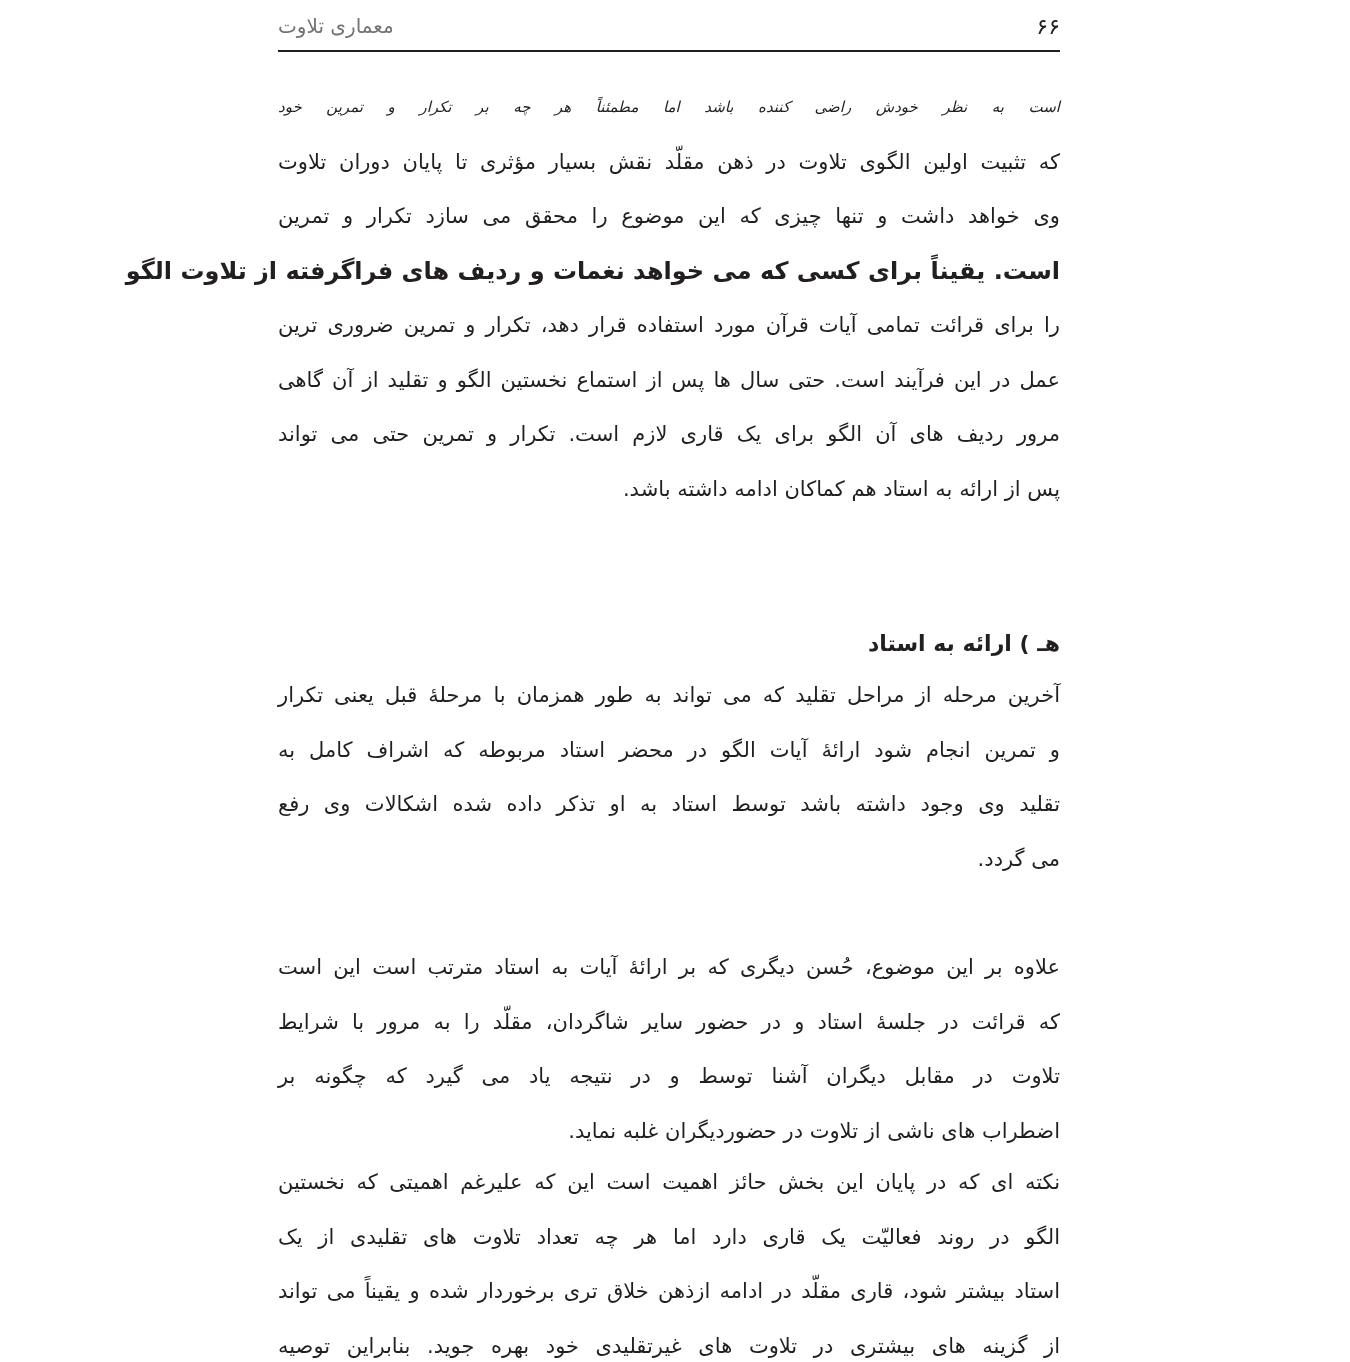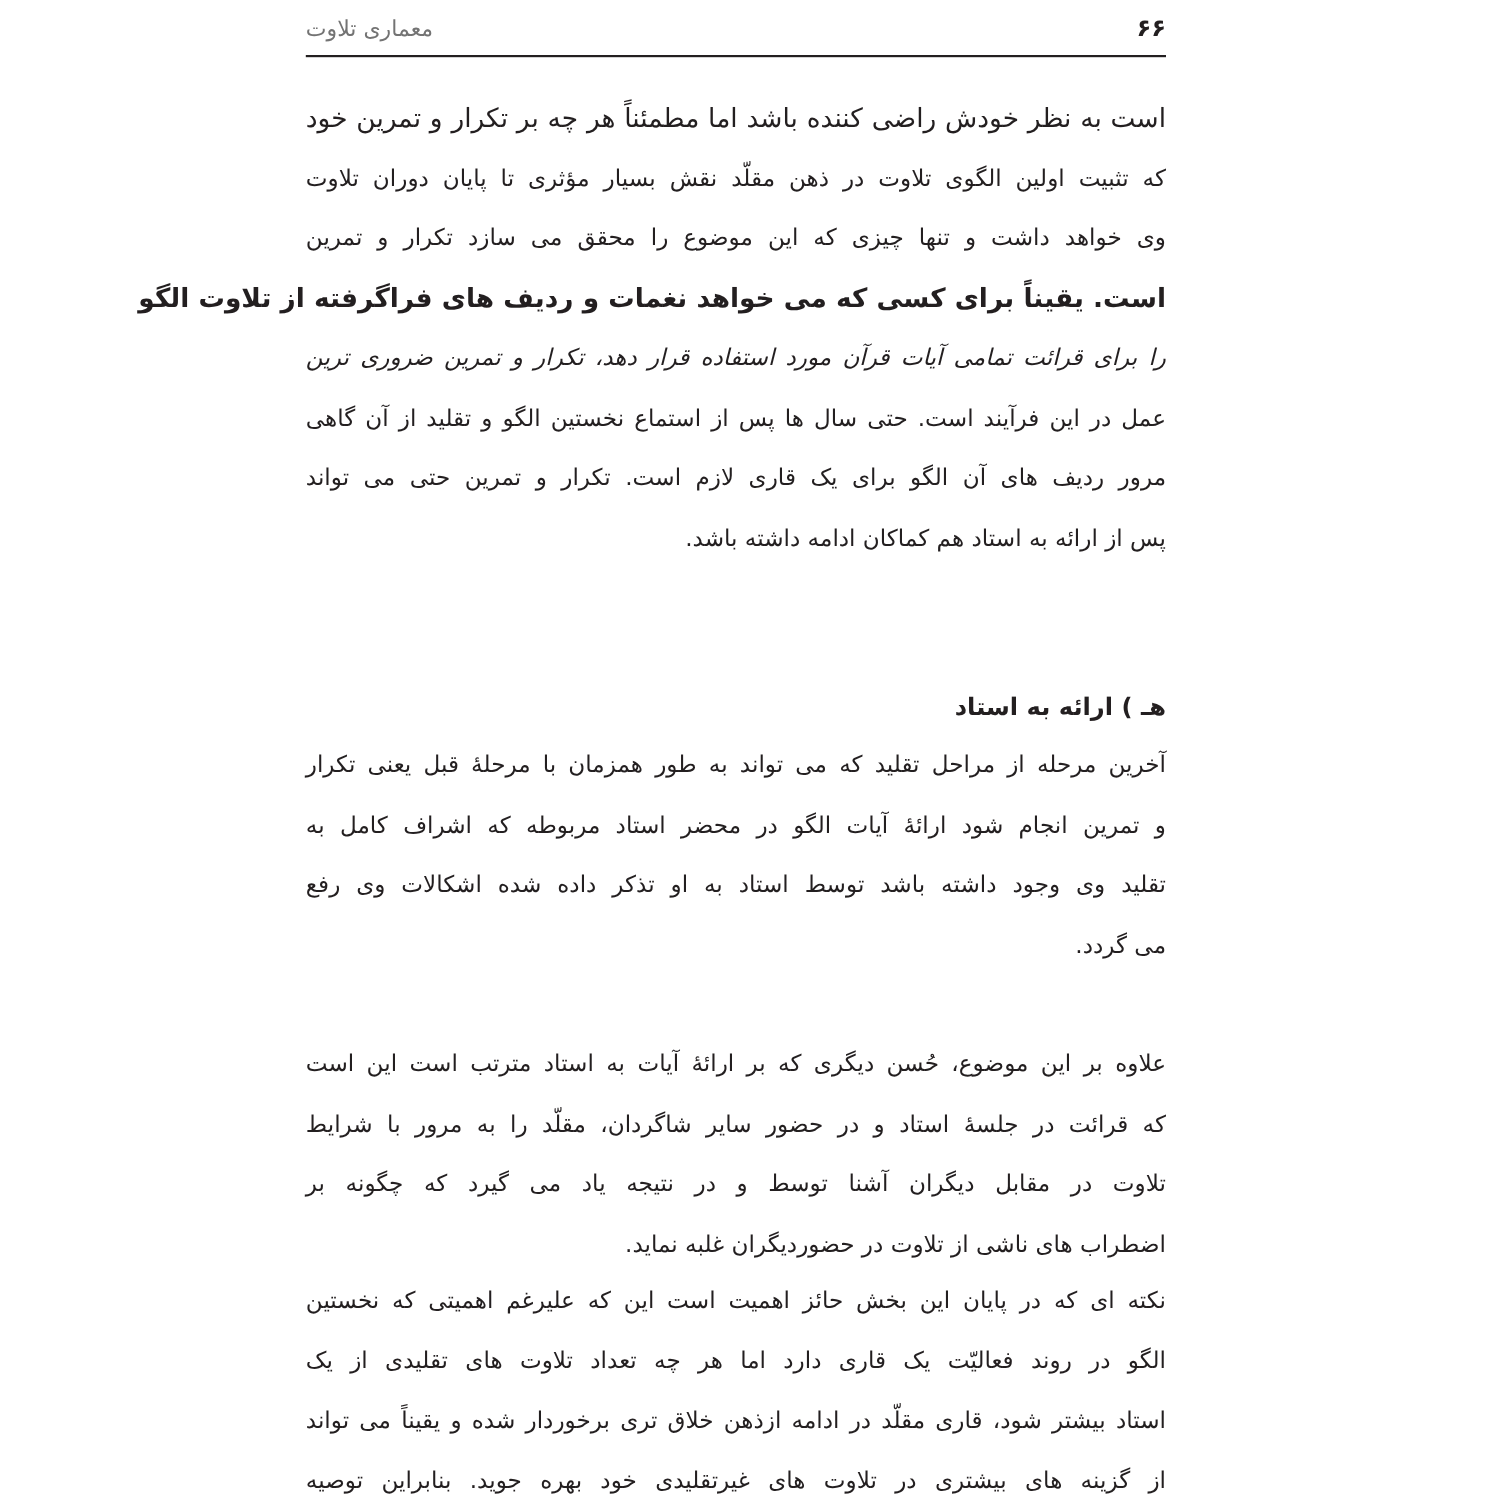--- a/index.html
+++ b/index.html
@@ -27,21 +27,21 @@
     top: 8px;
     left: 0;
     right: 0;
     height: 36px;
     display: flex;
     justify-content: space-between;
     align-items: center;
   }
   .page-number {
     font-size: 22px;
-    font-weight: bold;
+    font-weight: normal;
     color: #231f20;
   }
   .running-title {
     font-size: 20px;
     color: #737373;
   }
   .header-rule {
     position: absolute;
     top: 50px;
     left: 0;
@@ -79,25 +79,25 @@
 
 <div class="page">
 
   <div class="running-header">
     <span class="page-number">۶۶</span>
     <span class="running-title">معماری تلاوت</span>
   </div>
   <div class="header-rule"></div>
 
   <div class="body-text block-1">
-    <span class="para-line" style="font-size: 24px;">است به نظر خودش راضی کننده باشد اما مطمئناً هر چه بر تکرار و تمرین خود</span>
+    <span class="para-line" style="font-size: 15px; font-style: italic;">است به نظر خودش راضی کننده باشد اما مطمئناً هر چه بر تکرار و تمرین خود</span>
     <span class="para-line" style="font-size: 21px;">که تثبیت اولین الگوی تلاوت در ذهن مقلّد نقش بسیار مؤثری تا پایان دوران تلاوت</span>
     <span class="para-line" style="font-size: 21px;">وی خواهد داشت و تنها چیزی که این موضوع را محقق می سازد تکرار و تمرین</span>
     <span class="para-line" style="font-size: 24px; font-weight: bold;">است. یقیناً برای کسی که می خواهد نغمات و ردیف های فراگرفته از تلاوت الگو</span>
-    <span class="para-line" style="font-size: 21px; font-style: italic;">را برای قرائت تمامی آیات قرآن مورد استفاده قرار دهد، تکرار و تمرین ضروری ترین</span>
+    <span class="para-line" style="font-size: 21px;">را برای قرائت تمامی آیات قرآن مورد استفاده قرار دهد، تکرار و تمرین ضروری ترین</span>
     <span class="para-line" style="font-size: 21px;">عمل در این فرآیند است. حتی سال ها پس از استماع نخستین الگو و تقلید از آن گاهی</span>
     <span class="para-line" style="font-size: 21px;">مرور ردیف های آن الگو برای یک قاری لازم است. تکرار و تمرین حتی می تواند</span>
     <span class="para-line last" style="font-size: 21px;">پس از ارائه به استاد هم کماکان ادامه داشته باشد.</span>
   </div>
 
   <div class="section-heading">هـ ) ارائه به استاد</div>
 
   <div class="body-text block-2">
     <span class="para-line" style="font-size: 21px;">آخرین مرحله از مراحل تقلید که می تواند به طور همزمان با مرحلهٔ قبل یعنی تکرار</span>
     <span class="para-line" style="font-size: 21px;">و تمرین انجام شود ارائهٔ آیات الگو در محضر استاد مربوطه که اشراف کامل به</span>

